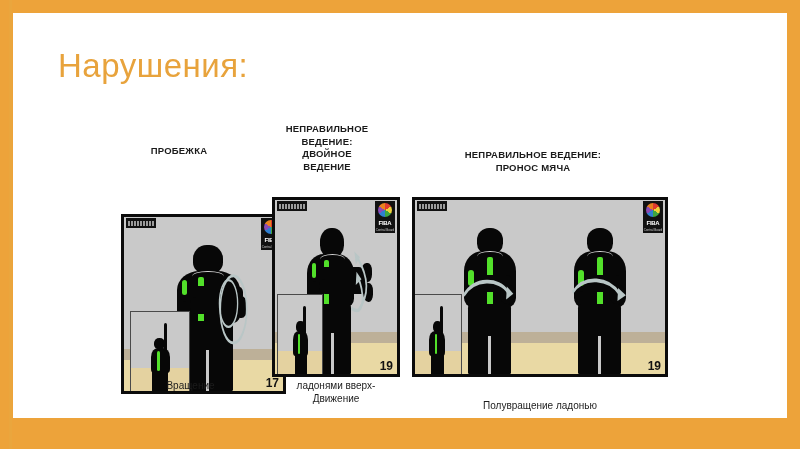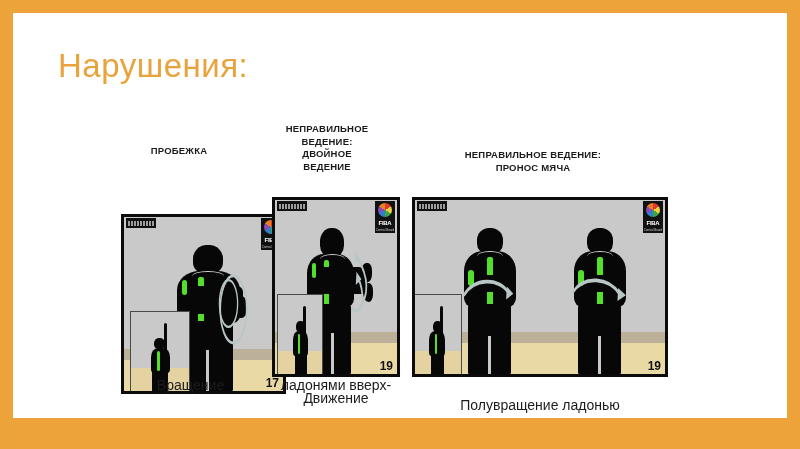--- a/index.html
+++ b/index.html
@@ -149,21 +149,21 @@
     position:absolute;background:#52e02a;border-radius:4px;
   }
   .ref .hand{
     position:absolute;background:#070707;border-radius:50% 40% 40% 50%;
   }
   .arrowsvg{position:absolute;left:0;top:0;width:100%;height:100%;}
 
   .cap{
     position:absolute;
     text-align:center;
-    font-size:14px;
+    font-size:10px;
     color:#1c1c1c;
     line-height:13px;
   }
   #cap1{ left:108px; top:366px; width:139px; }
   #cap2{ left:253px; top:366px; width:140px; }
   #cap3{ left:399px; top:386px; width:256px; }
 </style>
 </head>
 <body>
 

